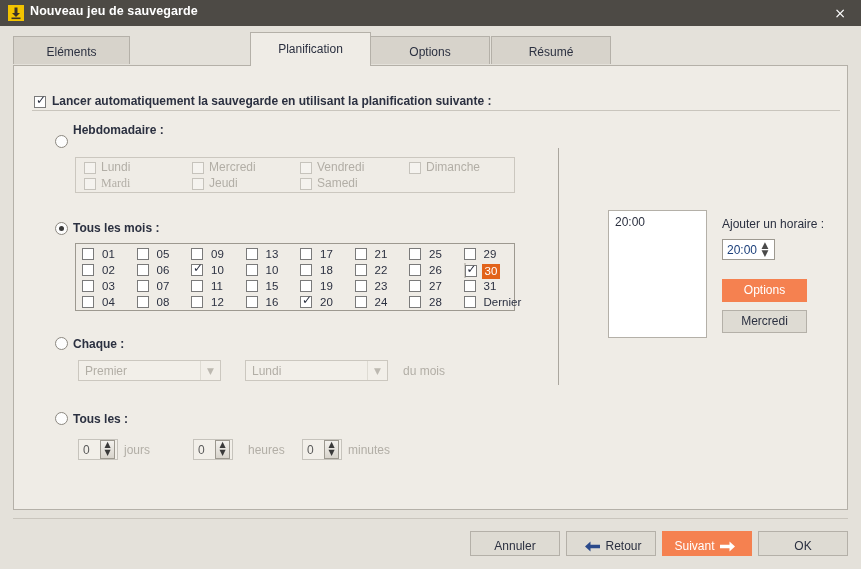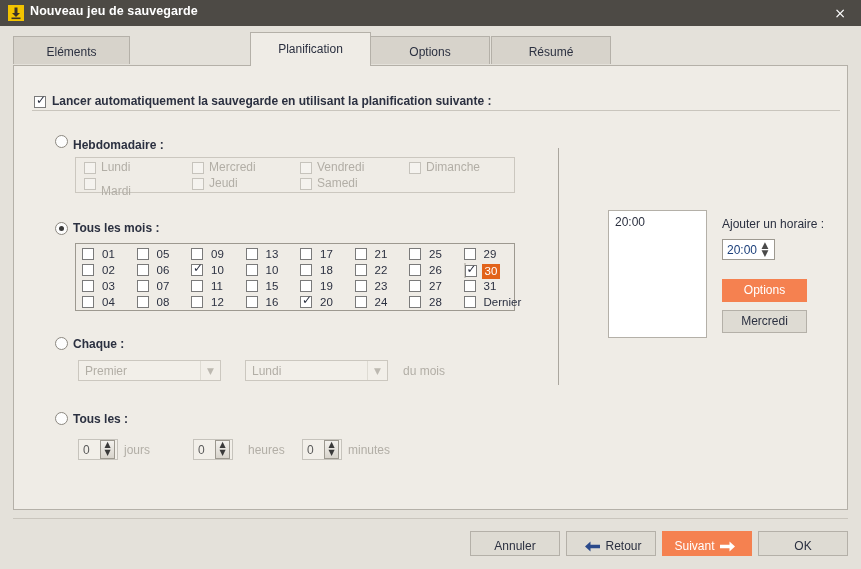--- a/index.html
+++ b/index.html
@@ -194,28 +194,28 @@
   <div class="panel"></div>
 
   <div class="cbx" style="left:34px;top:96px;">
     <span class="tick">✓</span>
   </div>
   <div class="lbl b" style="left:52px;top:94px;">Lancer automatiquement la sauvegarde en utilisant la planification suivante :</div>
   <div class="sep-h"></div>
   <div class="sep-v"></div>
 
   <div class="rad" style="left:55px;top:135px;"></div>
-  <div class="lbl b" style="left:73px;top:138px;">Hebdomadaire :</div>
+  <div class="lbl b" style="left:73px;top:123px;">Hebdomadaire :</div>
 
   <div class="gbox" style="left:75px;top:157px;width:440px;height:36px;"></div>
 
   <div class="cbx dis" style="left:84px;top:162px;"></div>
   <div class="lbl dim" style="left:101px;top:160px;">Lundi</div>
   <div class="cbx dis" style="left:84px;top:178px;"></div>
-  <div class="lbl dim" style="left:101px;top:184px;">Mardi</div>
+  <div class="lbl dim" style="left:101px;top:176px;font-family:Liberation Serif, serif;">Mardi</div>
 
   <div class="cbx dis" style="left:192px;top:162px;"></div>
   <div class="lbl dim" style="left:209px;top:160px;">Mercredi</div>
   <div class="cbx dis" style="left:192px;top:178px;"></div>
   <div class="lbl dim" style="left:209px;top:176px;">Jeudi</div>
 
   <div class="cbx dis" style="left:300px;top:162px;"></div>
   <div class="lbl dim" style="left:317px;top:160px;">Vendredi</div>
   <div class="cbx dis" style="left:300px;top:178px;"></div>
   <div class="lbl dim" style="left:317px;top:176px;">Samedi</div>

